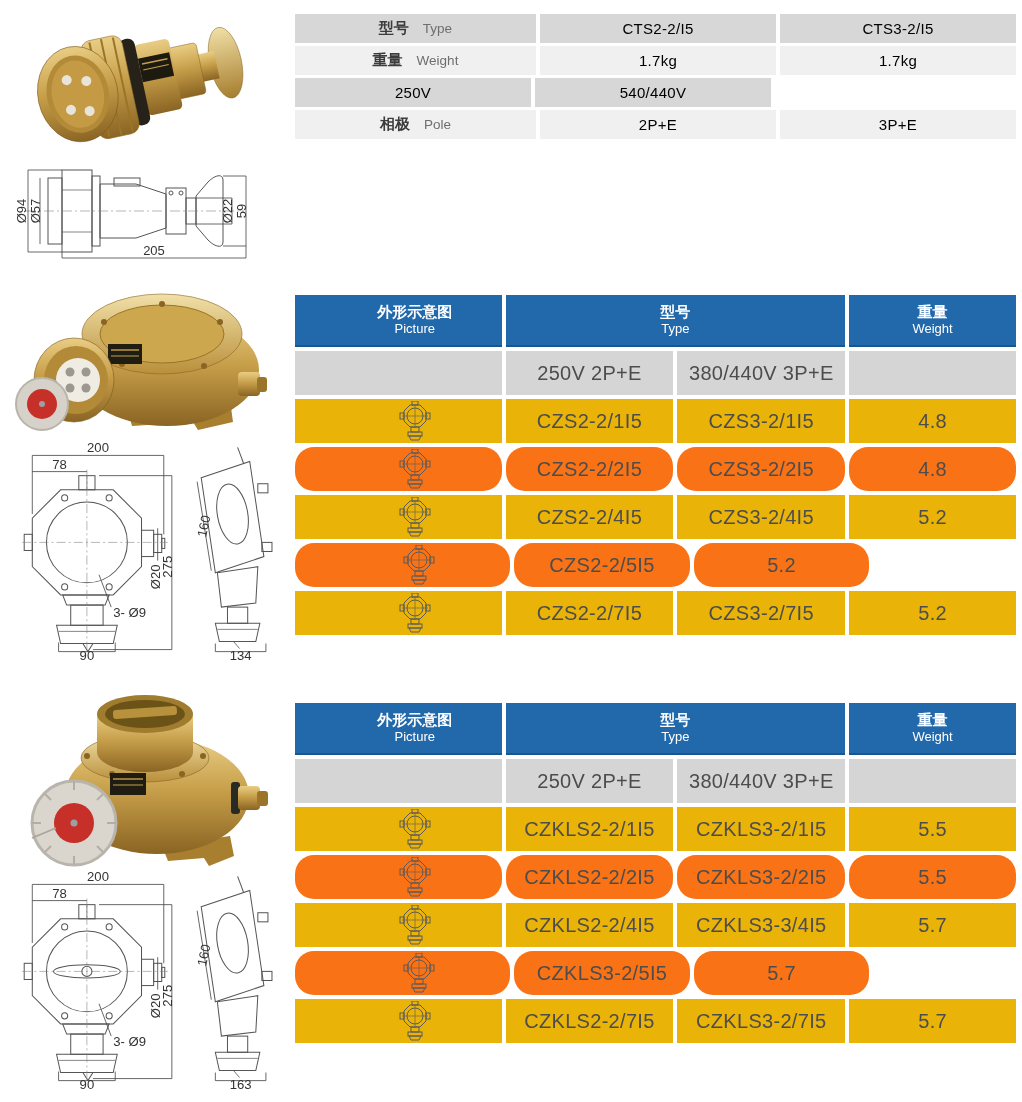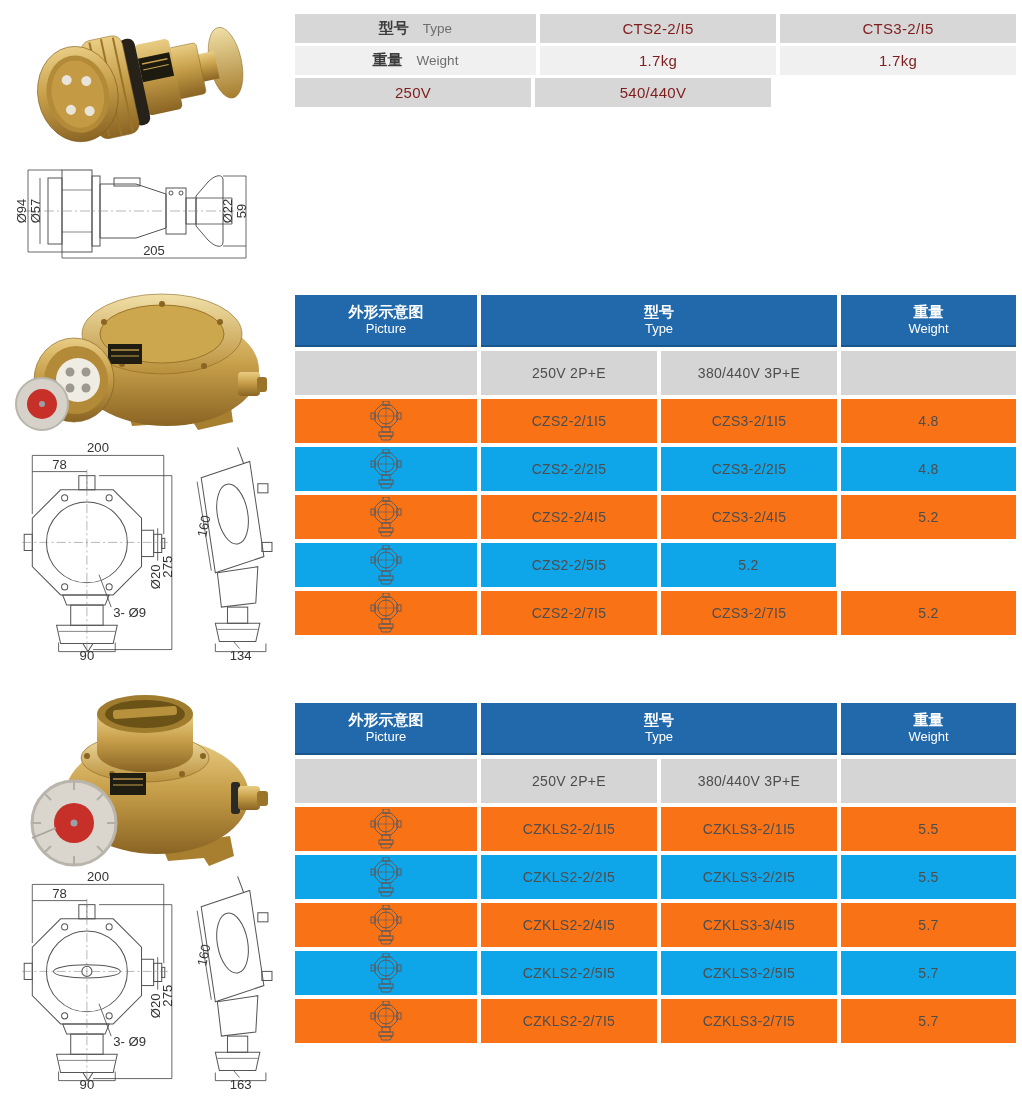--- a/index.html
+++ b/index.html
@@ -6,42 +6,42 @@
   body{font-family:"Liberation Sans","DejaVu Sans",sans-serif;}
   .canvas{position:relative;width:1022px;height:1102px;background:#fff;overflow:hidden;}
 
   .abs{position:absolute;}
 
   
   .spec-table{position:absolute;left:295px;top:14px;width:721px;}
   .spec-row{display:flex;gap:4px;height:29px;margin-bottom:3px;}
   .spec-row .cell{display:flex;align-items:center;justify-content:center;}
   .spec-row .lbl{width:241px;}
-  .spec-row .val{width:236px;font-size:15px;color:#7f1d1d;letter-spacing:.3px;}
+  .spec-row .val{width:236px;font-size:15px;color:#000000;letter-spacing:.3px;}
   .row-dark .cell{background:#d7d7d7;}
   .row-light .cell{background:#f0f0f0;}
   .lbl .zh{font-size:15px;color:#3c3c3c;font-weight:bold;margin-right:14px;}
   .lbl .en{font-size:13.5px;color:#6e6e6e;}
 
   
   .prod-table{position:absolute;left:295px;width:721px;}
   .pt-row{display:flex;gap:4px;margin-bottom:4px;}
-  .pt-c1{width:182px;}
+  .pt-c1{width:182px;padding-left:33px;}
   .pt-half{width:176px;}
   .pt-c3{width:175px;}
   .pt-header .cell{background:#2269ac;border-bottom:2px solid #1a568e;height:50px;
     display:flex;flex-direction:column;align-items:center;justify-content:center;color:#fff;}
   .pt-header .zh{font-size:15px;font-weight:bold;line-height:18px;}
   .pt-header .en{font-size:13px;line-height:16px;font-weight:normal;}
   .pt-header .span2{width:356px;}
   .pt-body .cell{height:44px;display:flex;align-items:center;justify-content:center;
-    font-size:14px;color:#4d4d4d;letter-spacing:.3px;}
+    font-size:20px;color:#4d4d4d;letter-spacing:.3px;}
   .pt-sub .cell{background:#d5d5d5;}
-  .pt-light .cell{background:#f97316;}
-  .pt-dark .cell{background:#0ea5e9;}
+  .pt-light .cell{background:#eab308;}
+  .pt-dark .cell{background:#f97316;border-radius:19px;}
   .row-icon{width:32px;height:40px;}
 
   svg{display:block;}
   .dimtxt{font-size:13px;fill:#333;font-family:"Liberation Sans","DejaVu Sans",sans-serif;}
 </style>
 </head>
 <body>
 
 <svg width="0" height="0" style="position:absolute" aria-hidden="true">
   <defs>
@@ -207,20 +207,28 @@
           <span class="zh">重量</span>
           <span class="en">Weight</span>
         </div>
       <div class="cell val">1.7kg</div>
       <div class="cell val">1.7kg</div>
     </div>
     <div class="spec-row row-dark">
       <div class="cell val">250V</div>
       <div class="cell val">540/440V</div>
     </div>
+    <div class="spec-row row-light">
+      <div class="cell lbl">
+          <span class="zh">相极</span>
+          <span class="en">Pole</span>
+        </div>
+      <div class="cell val">2P+E</div>
+      <div class="cell val">3P+E</div>
+    </div>
   </div>
 
   <svg class="abs" style="left:12px;top:282px" width="255" height="156" viewBox="0 0 255 156">
     <defs>
       <linearGradient id="sg-brass" x1="0" y1="0" x2="0" y2="1">
         <stop offset="0" stop-color="#e9cd84"></stop>
           <stop offset="0.45" stop-color="#c79f4a"></stop>
           <stop offset="1" stop-color="#8a6423"></stop>
       </linearGradient>
       <linearGradient id="sg-brass2" x1="0" y1="0" x2="0" y2="1">
@@ -452,21 +460,20 @@
       <div class="cell pt-half">CZKLS2-2/4I5</div>
       <div class="cell pt-half">CZKLS3-3/4I5</div>
       <div class="cell pt-c3">5.7</div>
     </div>
     <div class="pt-row pt-body pt-dark">
       <div class="cell pt-c1">
           <svg class="row-icon" viewBox="0 0 30 40">
             <use href="#g-rowicon"></use>
           </svg>
         </div>
-      <div class="cell pt-half">CZKLS2-2/5I5</div>
       <div class="cell pt-half">CZKLS3-2/5I5</div>
       <div class="cell pt-c3">5.7</div>
     </div>
     <div class="pt-row pt-body pt-light">
       <div class="cell pt-c1">
           <svg class="row-icon" viewBox="0 0 30 40">
             <use href="#g-rowicon"></use>
           </svg>
         </div>
       <div class="cell pt-half">CZKLS2-2/7I5</div>

